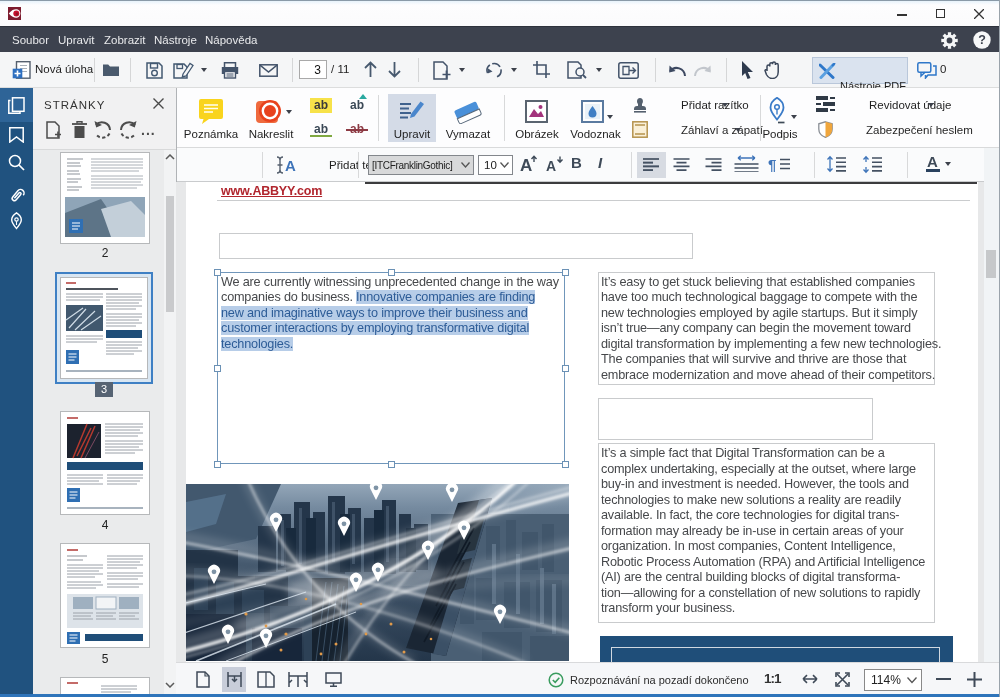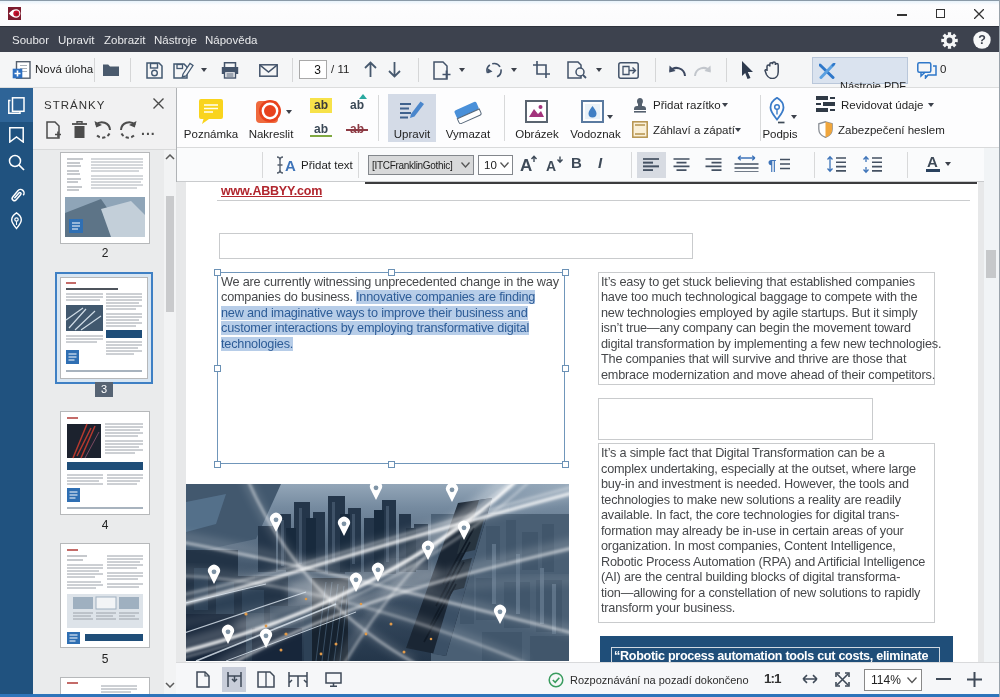--- a/index.html
+++ b/index.html
@@ -27,21 +27,21 @@
 #thumbarea{left:0;top:62px;width:143px;height:545px;background:#eaebec;}
 #pscroll{left:131px;top:62px;width:12px;height:545px;background:#f2f3f4;}
 #pthumb{left:133px;top:108px;width:8px;height:116px;background:#c9cacc;}
 #splitter{left:176px;top:88px;width:1px;height:607px;background:#b0b3b6;}
 .pagenum{position:absolute;font-size:12px;color:#222;width:40px;text-align:center;}
 .thumbbox{position:absolute;background:#fff;border:1px solid #b6b8ba;}
 
 #ribbon{left:177px;top:88px;width:823px;height:60px;background:#fdfdfe;border-bottom:1px solid #d9dadb;}
 .rlabel{position:absolute;font-size:11.5px;color:#1f1f1f;top:40px;text-align:center;}
 .rvsep{position:absolute;top:7px;width:1px;height:46px;background:#d8d9da;}
-.rtext{position:absolute;font-size:11.5px;color:#1f1f1f;}
+.rtext{position:absolute;font-size:11.5px;color:#1f1f1f;margin-left:28px;}
 
 #formatbar{left:177px;top:148px;width:807px;height:34px;background:#fafbfc;border-bottom:1px solid #c9cbcd;}
 .fsep{position:absolute;top:4px;width:1px;height:26px;background:#d8d9da;}
 
 #docarea{left:176px;top:182px;width:824px;height:480px;background:#e7e8e9;}
 #page{left:10px;top:0;width:792px;height:480px;background:#fff;}
 
 .doctxt{position:absolute;font-size:12.7px;line-height:15.5px;color:#46484b;letter-spacing:-0.2px;white-space:pre;}
 .hl{background:#b7cde8;color:#2d5c97;}
 .blockline{position:absolute;border:1px solid #c9cbcd;}
@@ -715,21 +715,20 @@
         </g>
       <g transform="translate(278,47)">
           <path d="M0,9 L-5,-1 A6,6 0 1 1 5,-1 Z" fill="#fff"></path>
           <circle cx="0" cy="-3.2" r="2.4" fill="#7e93a5"></circle>
         </g>
     </g>
   </svg>
 
   <div class="abs" style="left:424px;top:454px;width:353px;height:26px;background:#1f4e79"></div>
   <div class="abs" style="left:435px;top:465px;width:329px;height:15px;border:1px solid #d0d8e0;border-bottom:none"></div>
-  <div class="abs" style="left:438px;top:467px;font-size:12.6px;font-weight:bold;color:#fff;letter-spacing:-0.3px">“Robotic process automation tools cut costs, eliminate</div>
 
   <div class="hdl" style="left:37.5px;top:86.5px"></div>
     <div class="hdl" style="left:211.5px;top:86.5px"></div>
     <div class="hdl" style="left:385.5px;top:86.5px"></div>
   <div class="hdl" style="left:37.5px;top:182.5px"></div>
     <div class="hdl" style="left:385.5px;top:182.5px"></div>
   <div class="hdl" style="left:37.5px;top:278.5px"></div>
     <div class="hdl" style="left:211.5px;top:278.5px"></div>
     <div class="hdl" style="left:385.5px;top:278.5px"></div>
 </div>

